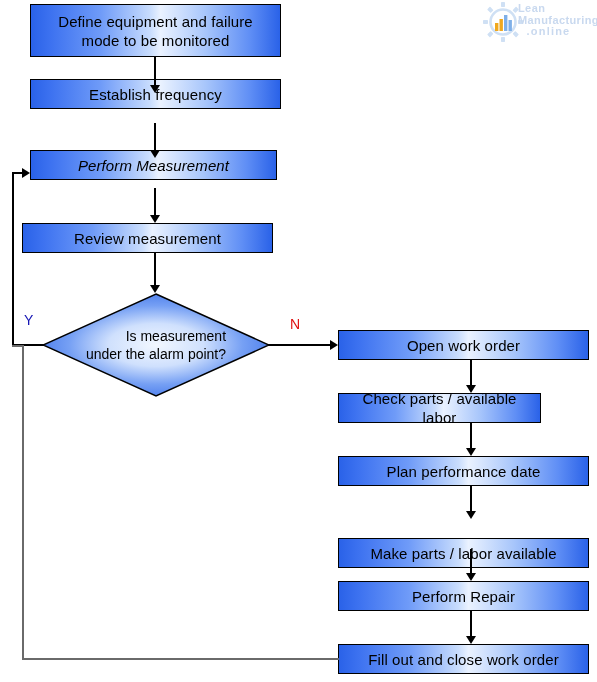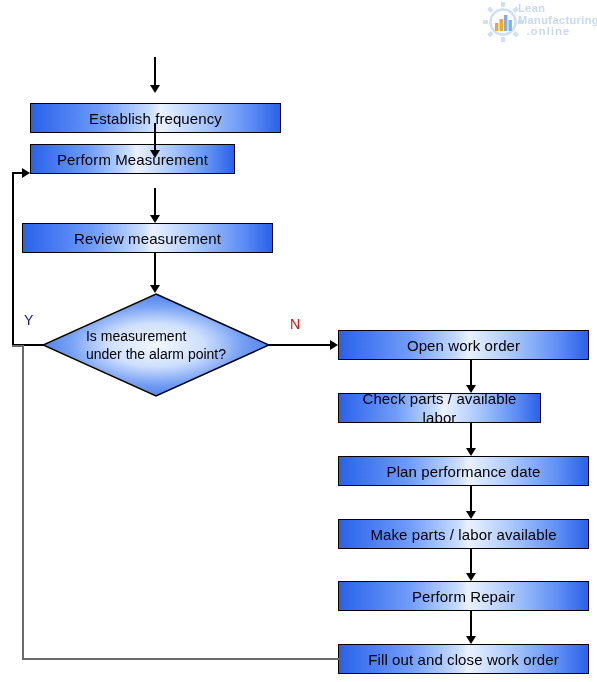--- a/index.html
+++ b/index.html
@@ -59,21 +59,21 @@
   }
   .diamond-label {
     position: absolute;
     left: 0;
     top: 0;
     width: 100%;
     height: 100%;
     display: flex;
     align-items: center;
     justify-content: center;
-    text-align: left;
+    text-align: right;
     font-size: 14px;
     line-height: 18px;
     color: #000000;
     white-space: pre-line;
     pointer-events: none;
   }
 
   
   .conn {
     position: absolute;
@@ -163,26 +163,30 @@
         </g>
       </svg>
     </div>
     <div class="logo-text">
       <span class="l1">Lean</span>
       <span class="l2">Manufacturing</span>
       <span class="l3">.online</span>
     </div>
   </div>
 
-
-  <div class="node" style="left:30px; top:103px; width:251px; height:30px;align-items:center;">
+  <div class="node" style="left:30px; top:4px; width:251px; height:53px;">
+    <span class="label">Define equipment and failure
+mode to be monitored</span>
+  </div>
+
+  <div class="node" style="left:30px; top:79px; width:251px; height:30px;align-items:center;">
     <span class="label">Establish frequency</span>
   </div>
 
-  <div class="node" style="left:30px; top:144px; width:205px; height:30px;">
+  <div class="node" style="left:30px; top:150px; width:247px; height:30px;font-style:italic;">
     <span class="label">Perform Measurement</span>
   </div>
 
   <div class="node" style="left:22px; top:223px; width:251px; height:30px;">
     <span class="label">Review measurement</span>
   </div>
 
   <div class="diamond-wrap" style="left:42px; top:293px; width:228px; height:104px;">
     <svg width="228" height="104" viewBox="0 0 228 104" aria-hidden="true">
       <defs>
@@ -204,21 +208,21 @@
   </div>
 
   <div class="node" style="left:338px; top:393px; width:203px; height:30px;">
     <span class="label">Check parts / available labor</span>
   </div>
 
   <div class="node" style="left:338px; top:456px; width:251px; height:30px;">
     <span class="label">Plan performance date</span>
   </div>
 
-  <div class="node" style="left:338px; top:519px; width:251px; height:30px;">
+  <div class="node" style="left:338px; top:538px; width:251px; height:30px;">
     <span class="label">Make parts / labor available</span>
   </div>
 
   <div class="node" style="left:338px; top:581px; width:251px; height:30px;">
     <span class="label">Perform Repair</span>
   </div>
 
   <div class="node" style="left:338px; top:644px; width:251px; height:30px;">
     <span class="label">Fill out and close work order</span>
   </div>

